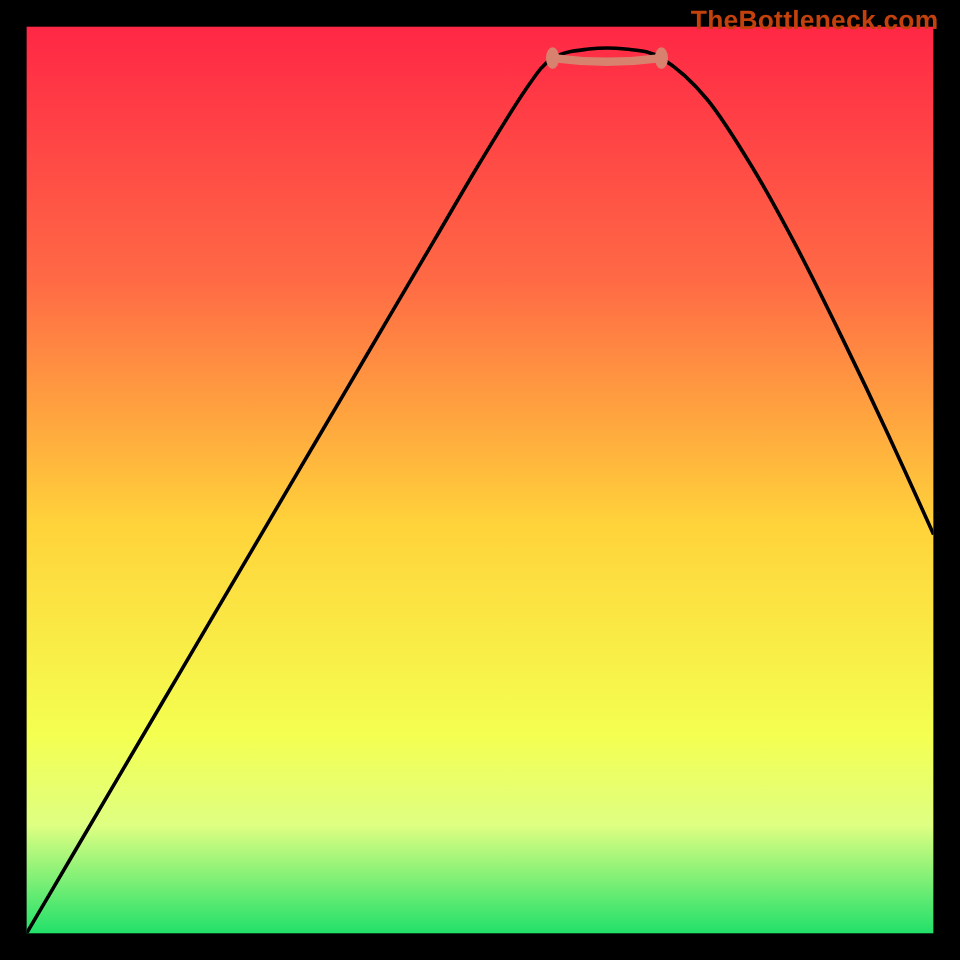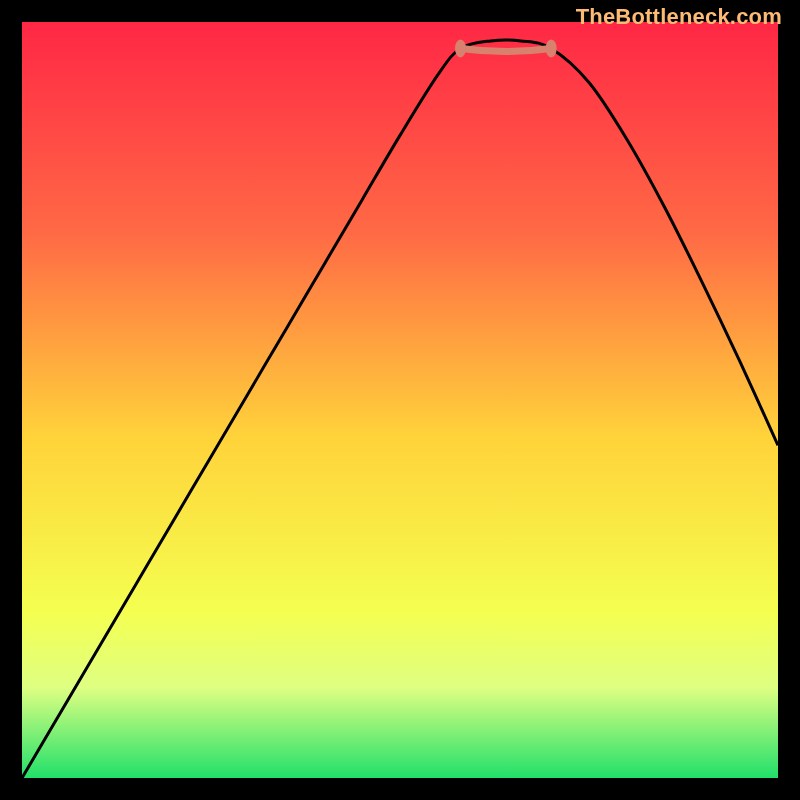--- a/index.html
+++ b/index.html
@@ -5,21 +5,21 @@
   * { margin: 0; padding: 0; box-sizing: border-box; }
   html, body { width: 800px; height: 800px; overflow: hidden; }
   body { background: #000; position: relative; font-family: Arial, Helvetica, sans-serif; }
 
   .watermark {
     position: absolute;
     top: 4px;
     right: 18px;
     font-size: 22px;
     font-weight: 600;
-    color: #fdba74;
+    color: #c2410c;
     letter-spacing: 0.2px;
     z-index: 3;
   }
 
   .plot {
     position: absolute;
     left: 22px;
     top: 22px;
     width: 756px;
     height: 756px;

